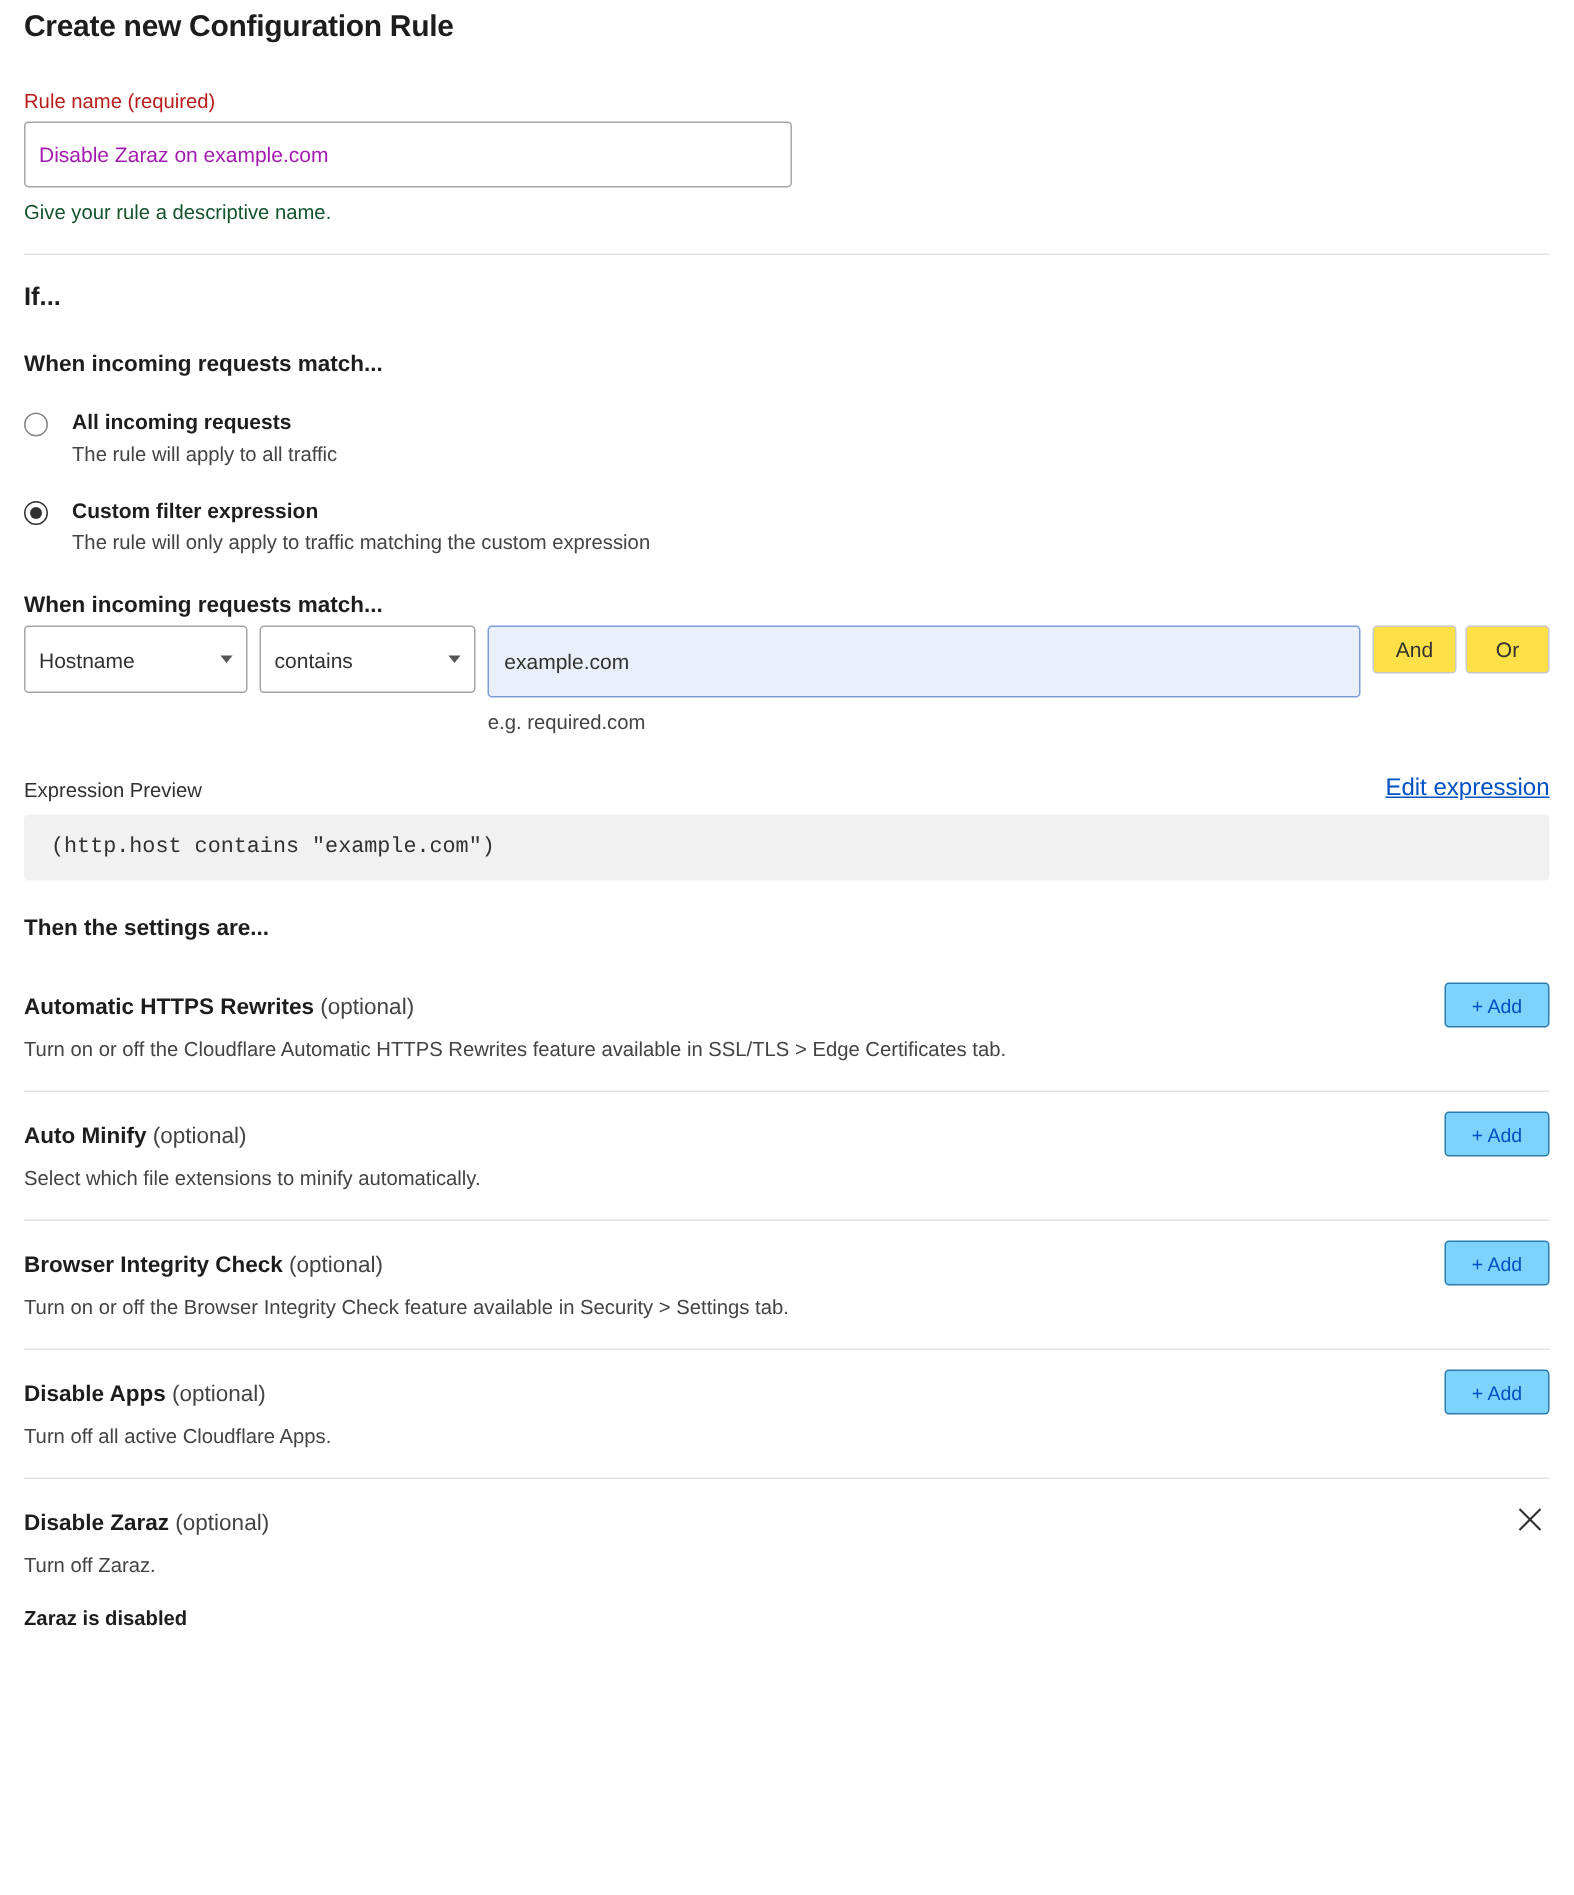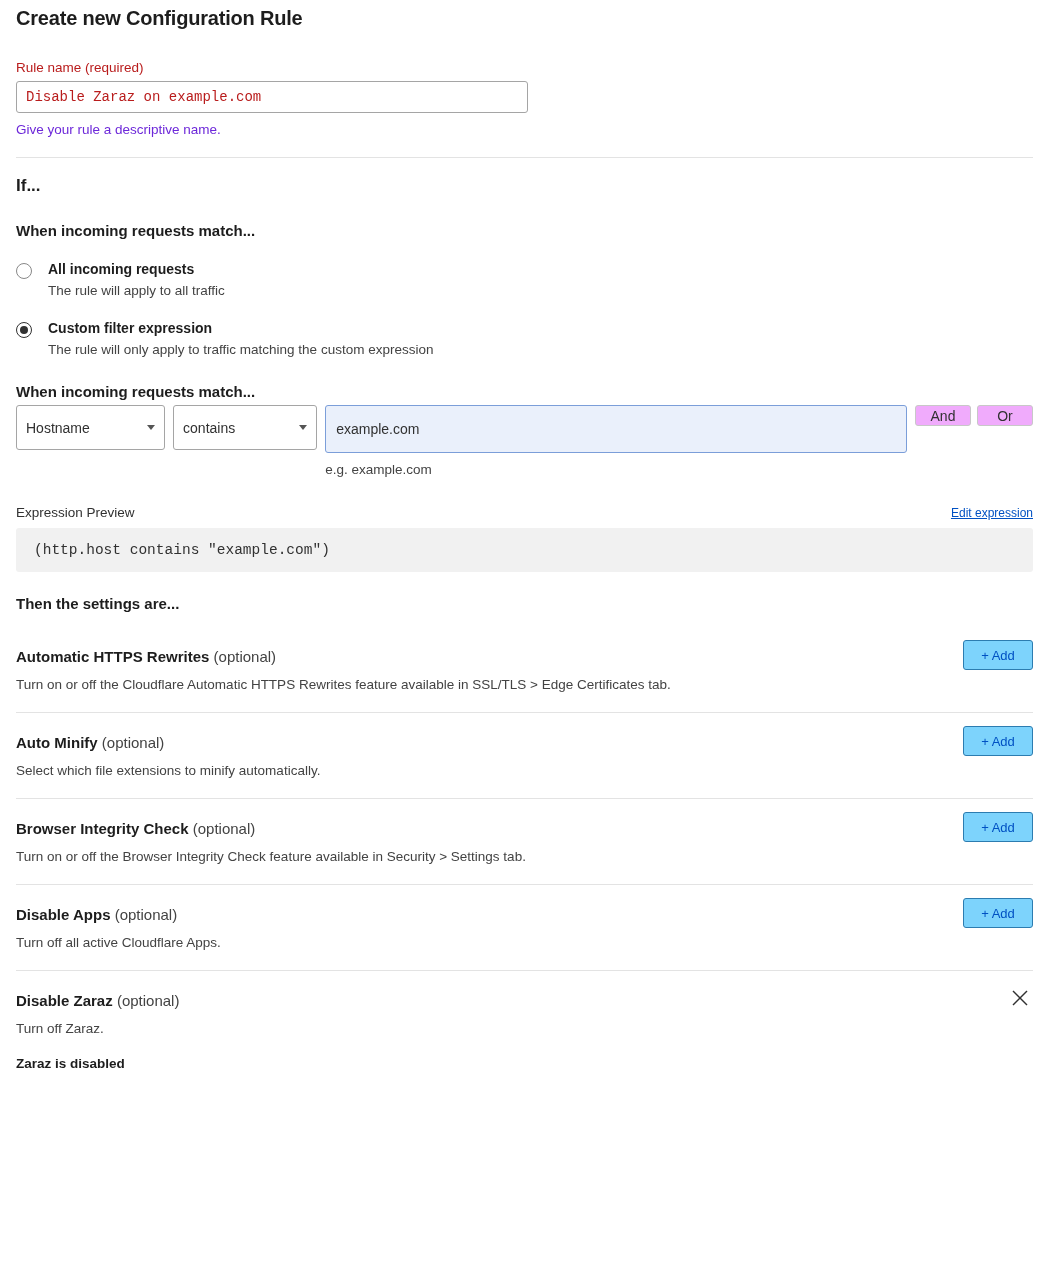--- a/index.html
+++ b/index.html
@@ -27,33 +27,33 @@
     letter-spacing: -0.2px;
   }
   .field-label {
     font-size: 13.5px;
     color: #b91c1c;
     margin-top: 30px;
     margin-bottom: 6px;
   }
   .text-input {
     width: 512px;
-    height: 32px;
+    height: 44px;
     border: 1px solid #a5a5a5;
     border-radius: 3px;
     padding: 0 9px;
-    font-family: Liberation Mono, monospace;
-    font-size: 14px;
-    color: #b91c1c;
+    font-family: Liberation Sans, sans-serif;
+    font-size: 14px;
+    color: #a21caf;
     background: #fff;
     outline: none;
   }
   .help-text {
     font-size: 13.5px;
-    color: #6d28d9;
+    color: #14532d;
     margin-top: 9px;
   }
   .divider {
     border: none;
     border-top: 1px solid #e3e3e3;
     margin: 20px 0 0 0;
   }
   .section-h {
     font-size: 17px;
     font-weight: bold;
@@ -141,25 +141,25 @@
     border-radius: 3px;
     background: #eaf0fb;
     padding: 0 10px;
     font-size: 14px;
     color: #313131;
     font-family: "Liberation Sans", sans-serif;
     outline: none;
     width: 100%;
   }
   .btn-gray {
-    height: 21px;
+    height: 32px;
     min-width: 56px;
     border: 1px solid #c8c8c8;
     border-radius: 3px;
-    background: #f0abfc;
+    background: #fde047;
     color: #313131;
     font-size: 14px;
     font-family: "Liberation Sans", sans-serif;
     cursor: pointer;
   }
   .eg-text {
     font-size: 13.5px;
     color: #434343;
     margin-top: 9px;
   }
@@ -167,21 +167,21 @@
     display: flex;
     justify-content: space-between;
     align-items: center;
     margin-top: 28px;
   }
   .exp-label {
     font-size: 13.5px;
     color: #313131;
   }
   .link {
-    font-size: 12px;
+    font-size: 16px;
     color: #0051c3;
     text-decoration: underline;
     cursor: pointer;
   }
   .exp-box {
     margin-top: 8px;
     background: #f1f1f1;
     border-radius: 3px;
     padding: 14px 18px;
     font-family: "Liberation Mono", monospace;
@@ -287,21 +287,21 @@
     <div class="select" style="width:150px">
       <span>Hostname</span>
       <span class="caret"></span>
     </div>
     <div class="select" style="width:145px; margin-left:8px">
       <span>contains</span>
       <span class="caret"></span>
     </div>
     <div style="width:586px; margin-left:8px">
       <input class="value-input" value="example.com" style="">
-      <div class="eg-text">e.g. example.com</div>
+      <div class="eg-text">e.g. required.com</div>
     </div>
     <button class="btn-gray" style="margin-left:8px">And</button>
     <button class="btn-gray" style="margin-left:6px">Or</button>
   </div>
 
   <div class="exp-header">
     <span class="exp-label">Expression Preview</span>
     <span class="link">Edit expression</span>
   </div>
   <div class="exp-box">(http.host contains "example.com")</div>

